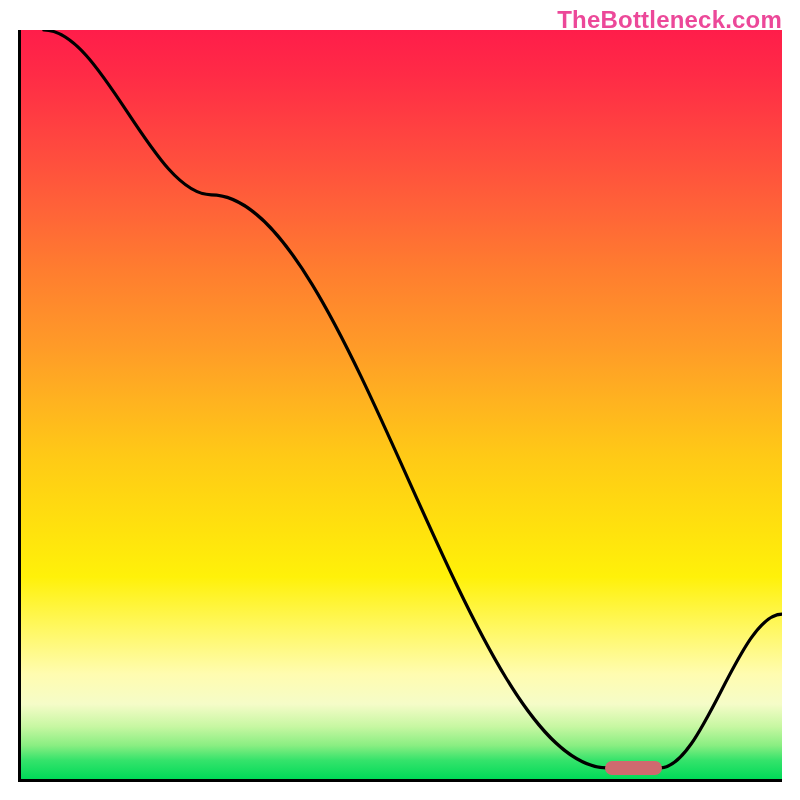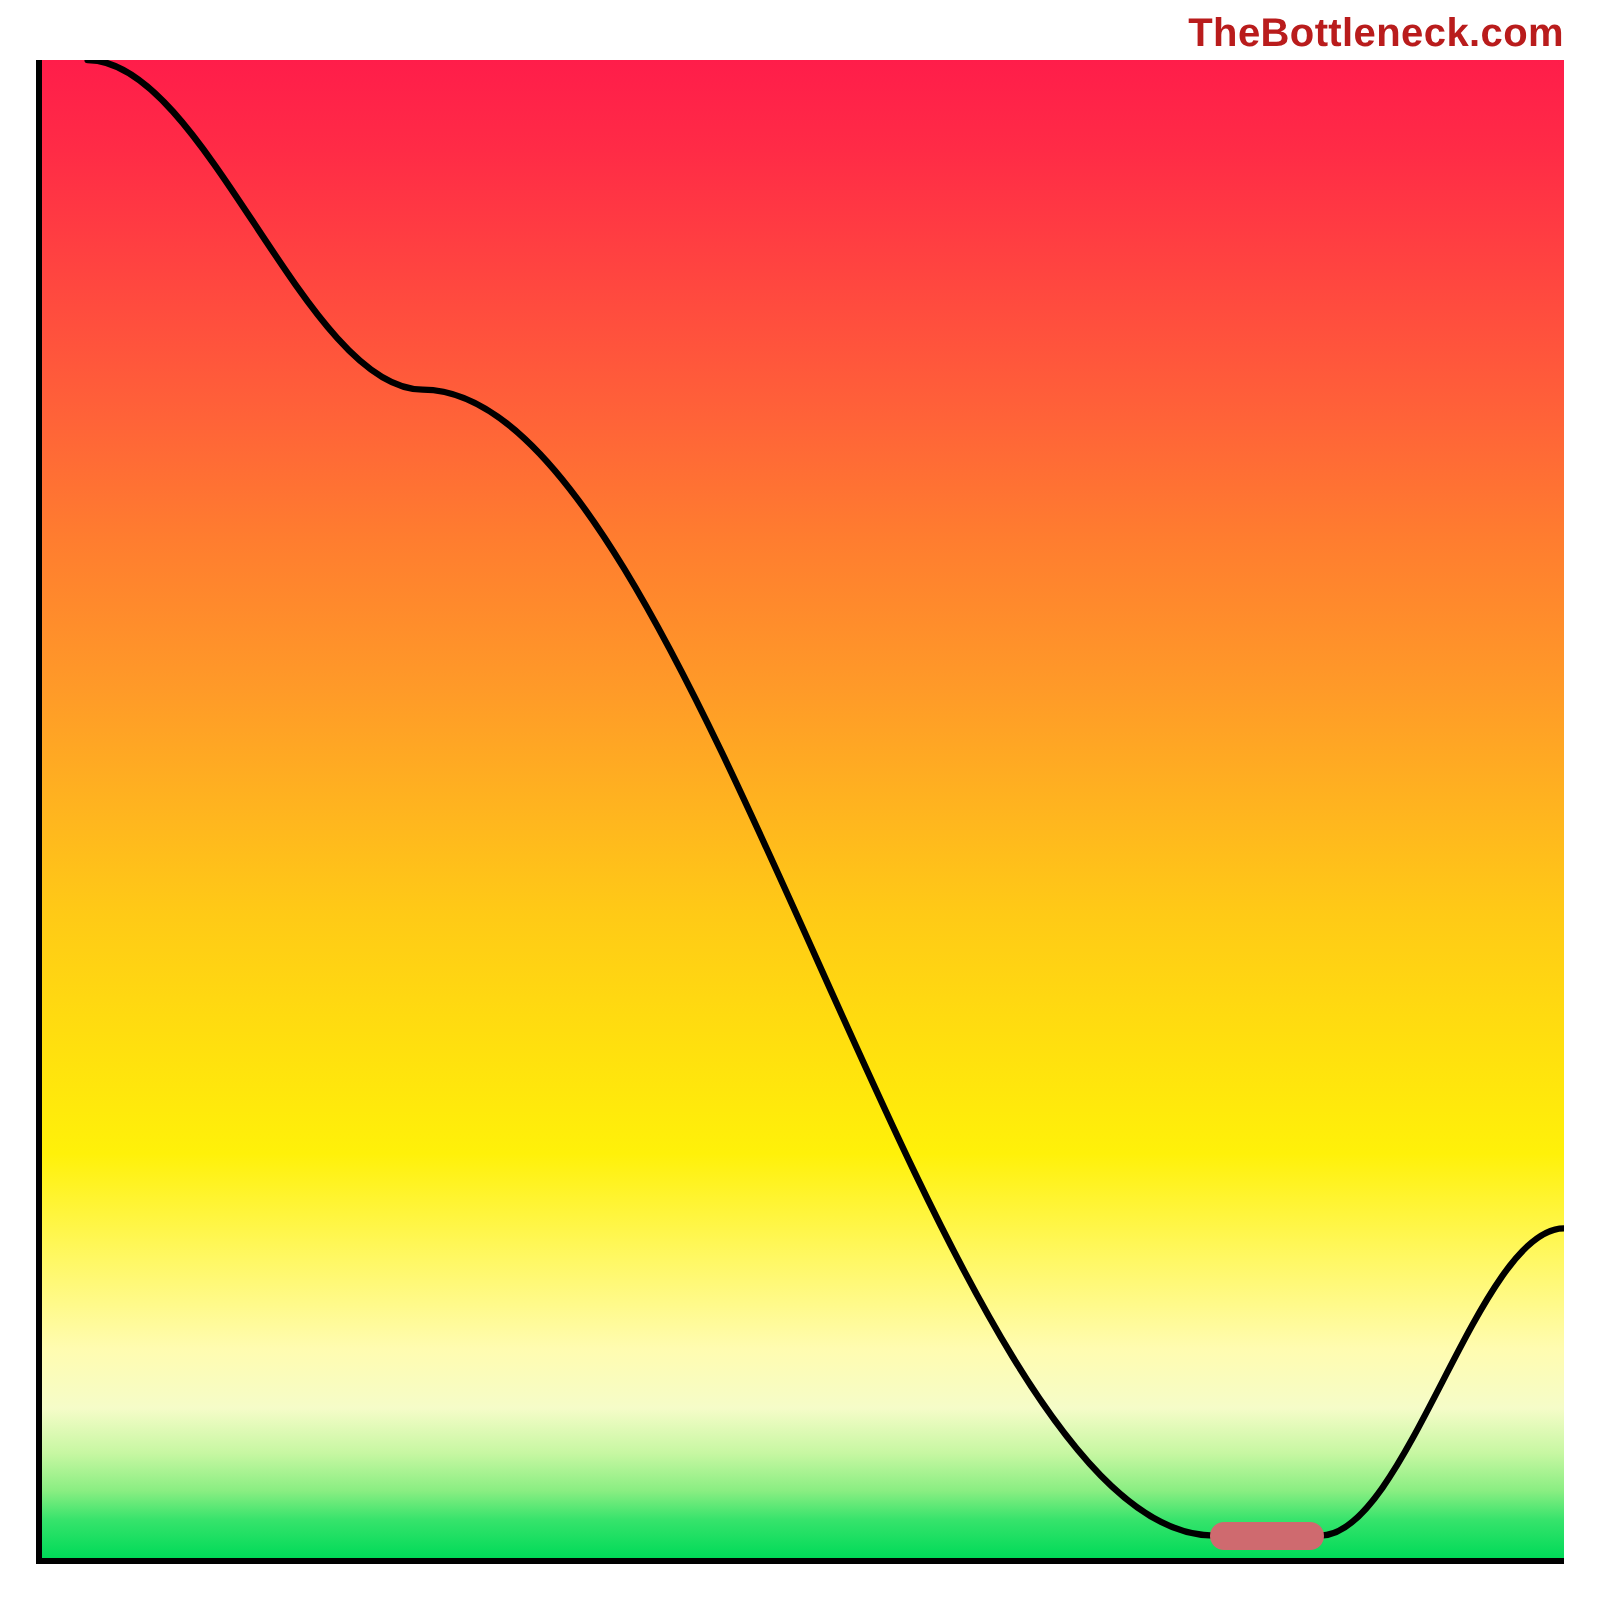--- a/index.html
+++ b/index.html
@@ -48,23 +48,23 @@
       #8aee82 95.5%,
       #35e36b 97.5%,
       #00da58 100%
     );
   }
   .watermark {
     position: absolute;
     top: 6px;
     right: 18px;
     font-family: Arial, Helvetica, sans-serif;
-    font-size: 20px;
+    font-size: 24px;
     font-weight: 600;
-    color: #b91c1c;
+    color: #ec4899;
     letter-spacing: 0.2px;
   }
   .curve-svg {
     position: absolute;
     inset: 0;
     width: 100%;
     height: 100%;
   }
   .marker {
     position: absolute;

